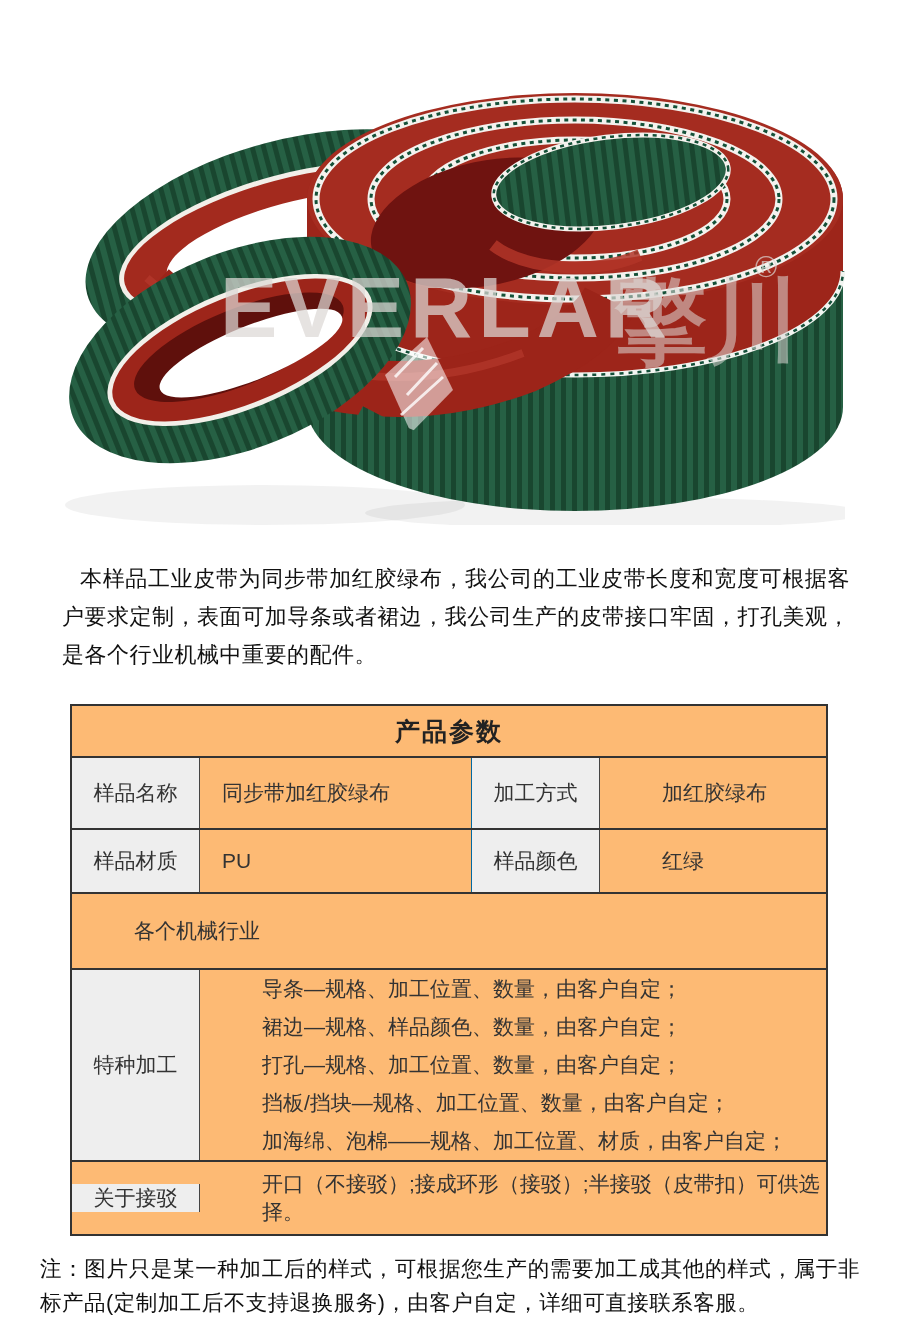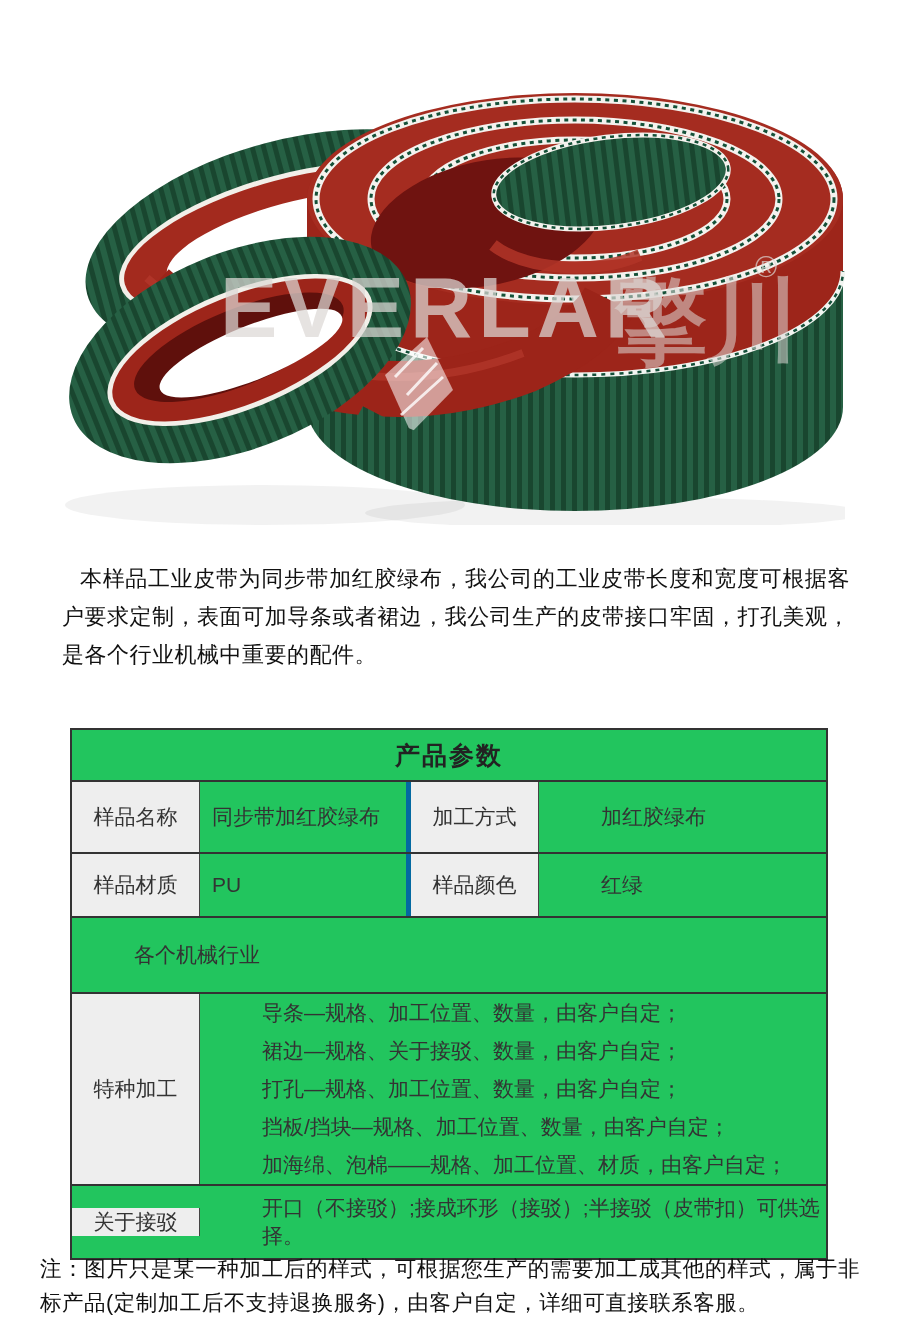--- a/index.html
+++ b/index.html
@@ -9,31 +9,31 @@
   
   .photo{position:absolute;left:55px;top:85px;width:790px;height:440px;}
   .photo svg{display:block;width:790px;height:440px;}
 
   
   .intro{position:absolute;left:62px;top:560px;width:788px;margin:0;
          font-size:22px;line-height:38px;color:#111;text-indent:18px;
          text-align:justify;letter-spacing:0.5px;}
 
   
-  .spec-table{position:absolute;left:70px;top:728px;width:758px;
-              border:2px solid #333;box-sizing:border-box;background:#22c55e;}
+  .spec-table{position:absolute;left:70px;top:704px;width:758px;
+              border:2px solid #333;box-sizing:border-box;background:#fdba74;}
   .spec-header{height:50px;display:flex;align-items:center;justify-content:center;
                border-bottom:2px solid #333;font-size:25px;font-weight:bold;
                color:#222;letter-spacing:2px;}
   .spec-row{display:flex;border-bottom:2px solid #333;}
   .spec-row:last-child{border-bottom:none;align-items:center;}
   .cell{box-sizing:border-box;display:flex;align-items:center;font-size:21px;color:#333;}
   .cell-label{width:128px;background:#eeeeee;justify-content:center;
               border-right:1px solid #444;flex:none;text-align:center;}
-  .cell-val1{width:211px;border-right:5px solid #0369a1;flex:none;padding-left:12px;}
+  .cell-val1{width:272px;border-right:1px solid #0369a1;flex:none;padding-left:22px;}
   .cell-grow{flex:1;padding-left:22px;margin-left:40px;}
   .h70{height:70px;} .h62{height:62px;} .h74{height:74px;} .h190{height:190px;} .h72{height:72px;}
   .multiline{flex-direction:column;align-items:flex-start;justify-content:center;}
   .multiline span{display:block;line-height:38px;}
 
   
   .note{position:absolute;left:40px;top:1252px;width:820px;margin:0;
         font-size:21.5px;line-height:34px;color:#111;text-align:justify;letter-spacing:0.5px;}
 </style>
 </head>
@@ -135,21 +135,21 @@
     </div>
 
     <div class="spec-row h74">
       <div class="cell cell-grow">各个机械行业</div>
     </div>
 
     <div class="spec-row h190">
       <div class="cell cell-label">特种加工</div>
       <div class="cell cell-grow multiline">
         <span>导条—规格、加工位置、数量，由客户自定；</span>
-        <span>裙边—规格、关于接驳、数量，由客户自定；</span>
+        <span>裙边—规格、样品颜色、数量，由客户自定；</span>
         <span>打孔—规格、加工位置、数量，由客户自定；</span>
         <span>挡板/挡块—规格、加工位置、数量，由客户自定；</span>
         <span>加海绵、泡棉——规格、加工位置、材质，由客户自定；</span>
       </div>
     </div>
 
     <div class="spec-row h72">
       <div class="cell cell-label">关于接驳</div>
       <div class="cell cell-grow">开口（不接驳）;接成环形（接驳）;半接驳（皮带扣）可供选择。</div>
     </div>

